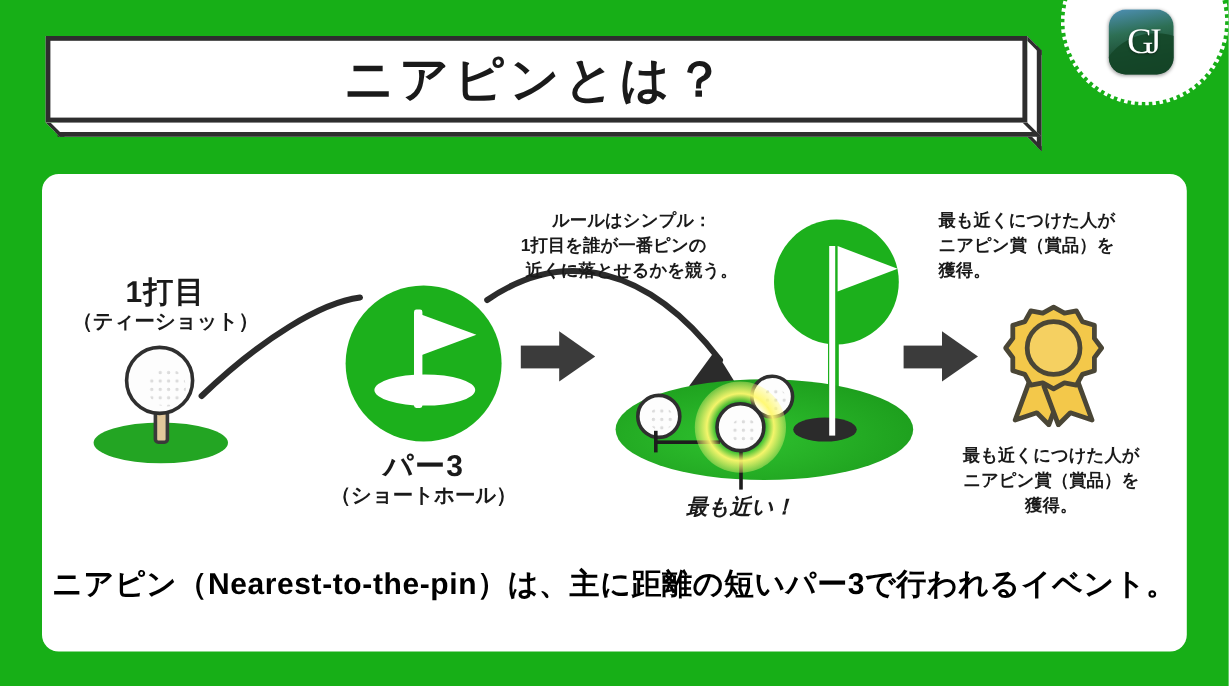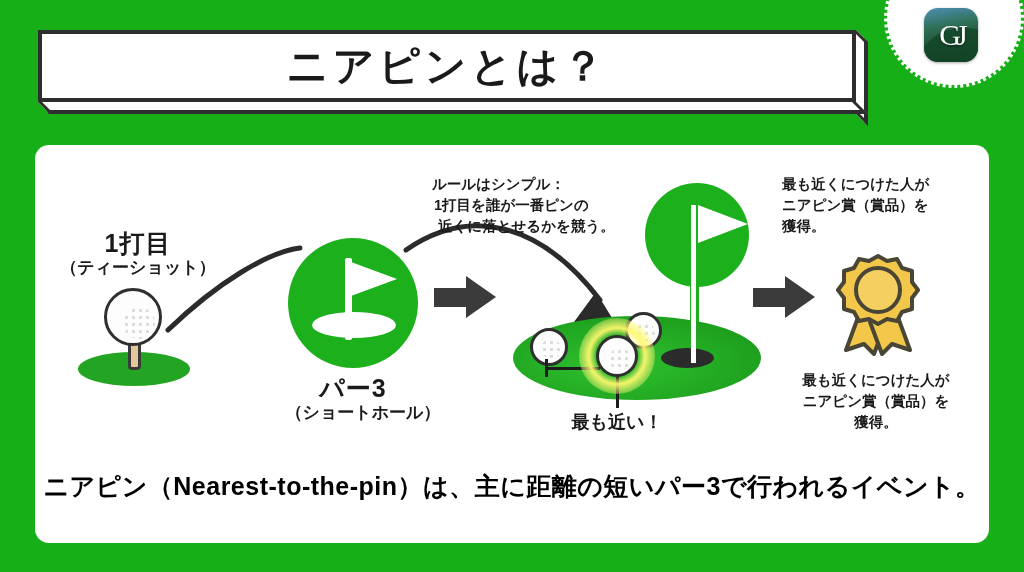--- a/index.html
+++ b/index.html
@@ -360,28 +360,28 @@
   <div class="tee-peg-top"></div>
   <div class="ball ball-tee">
     <div class="dimples"></div>
   </div>
 
   <div class="par3-circle"></div>
   <div class="par3-hole"></div>
   <div class="par3-flag-pole"></div>
   <div class="par3-flag"></div>
   <div class="txt lbl-big center" style="left:263px; top:372px; width:180px;">パー3</div>
-  <div class="txt lbl-sub center" style="left:263px; top:401px; width:200px;">（ショートホール）</div>
+  <div class="txt lbl-sub center" style="left:253px; top:401px; width:200px;">（ショートホール）</div>
 
   <div class="arrow arrow-1">
     <div class="shaft"></div>
     <div class="head"></div>
   </div>
 
-  <div class="txt body-sm" style="left:432px; top:174px;">ルールはシンプル：</div>
+  <div class="txt body-sm" style="left:460px; top:174px;">ルールはシンプル：</div>
   <div class="txt body-sm" style="left:434px; top:195px;">1打目を誰が一番ピンの</div>
   <div class="txt body-sm" style="left:438px; top:216px;">近くに落とせるかを競う。</div>
 
   <div class="green-pin-circle"></div>
   <div class="green-pin-pole"></div>
   <div class="green-pin-flag"></div>
   <div class="green-oval"></div>
   <div class="green-hole"></div>
   <div class="green-pin-pole-white"></div>
 
@@ -392,21 +392,21 @@
   <div class="ball ball-g2">
     <div class="dimples"></div>
   </div>
   <div class="ball ball-near">
     <div class="dimples"></div>
   </div>
 
   <div class="meas-line"></div>
   <div class="meas-tick"></div>
   <div class="leader-line"></div>
-  <div class="txt lbl-sub center" style="left:537px; top:410px; width:160px; font-size:18px;">最も近い！</div>
+  <div class="txt lbl-sub center" style="left:537px; top:410px; width:160px; font-size:18px;font-style:italic;">最も近い！</div>
 
   <div class="arrow arrow-2">
     <div class="shaft"></div>
     <div class="head"></div>
   </div>
 
   <div class="txt body-sm" style="left:782px; top:174px;">最も近くにつけた人が</div>
   <div class="txt body-sm" style="left:782px; top:195px;">ニアピン賞（賞品）を</div>
   <div class="txt body-sm" style="left:782px; top:216px;">獲得。</div>
 

